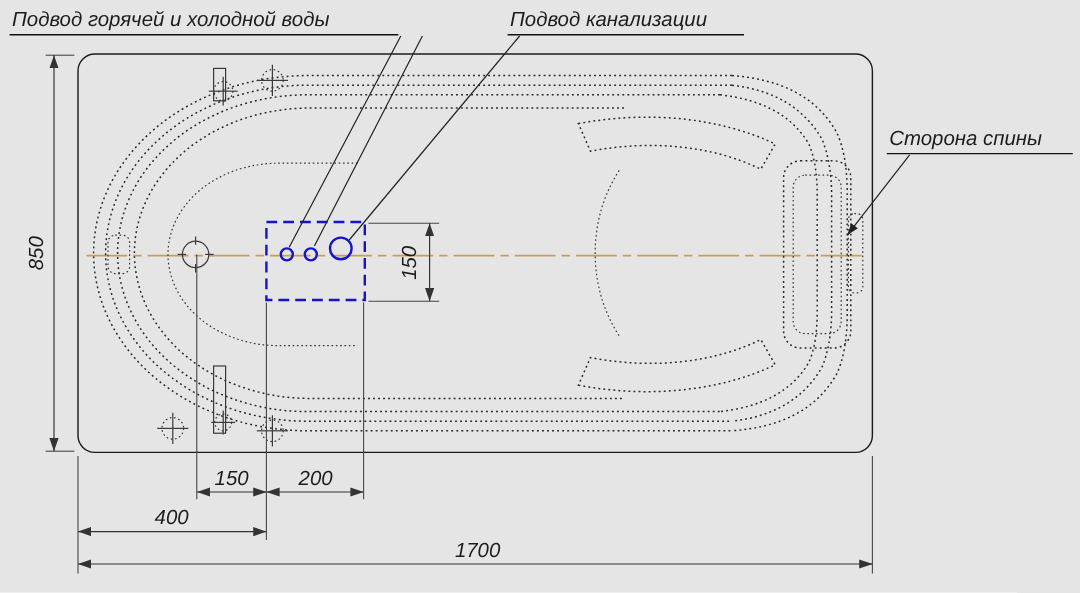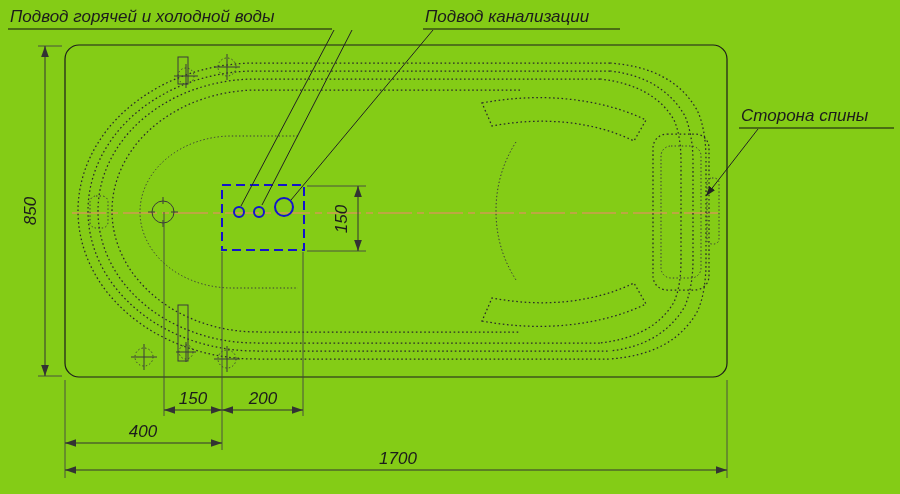--- a/index.html
+++ b/index.html
@@ -2,21 +2,21 @@
 <html style="--accent: #1414cc; --centerline: #cf9a52; --ink: #1c1c1c;"><head>
 <meta charset="utf-8">
 <style>
   :root{
     --ink:#1c1c1c;
     --accent:#1414cc;
     --centerline:#cf9a52;
   }
   html,body{margin:0;padding:0;background:#ffffff;}
   .canvas{
-    position:relative;width:900px;height:494px;background:#84cc16;
+    position:relative;width:900px;height:494px;background:#e5e5e5;
     font-family:"Liberation Sans",sans-serif;overflow:hidden;
   }
   svg{display:block;}
   svg text{
     font-family:"Liberation Sans",sans-serif;
     font-style:italic;
     fill:var(--ink);
   }
   .t-label{font-size:17px;}
   .t-dim{font-size:17px;}

